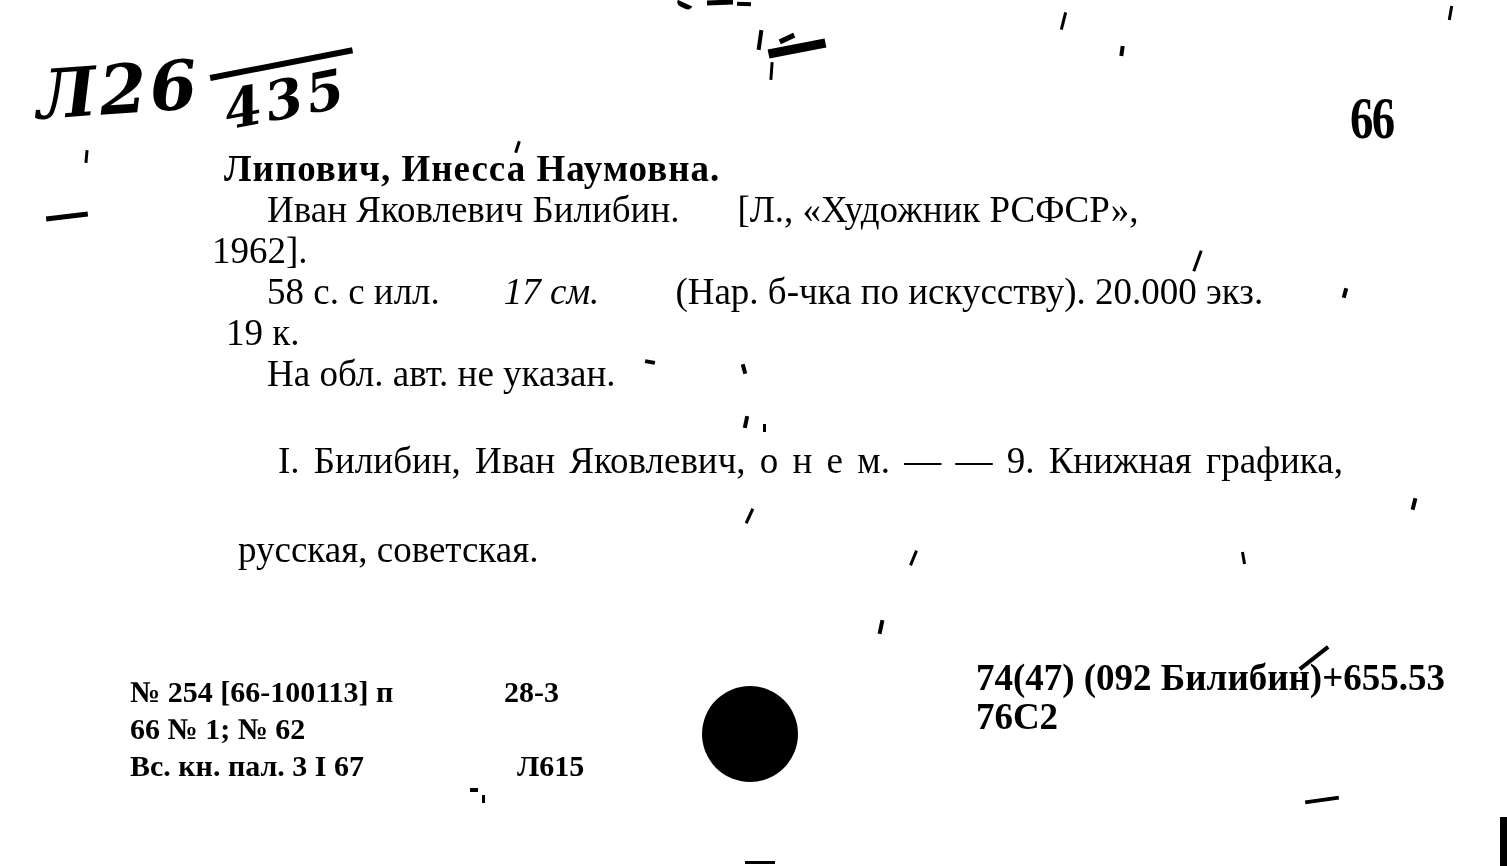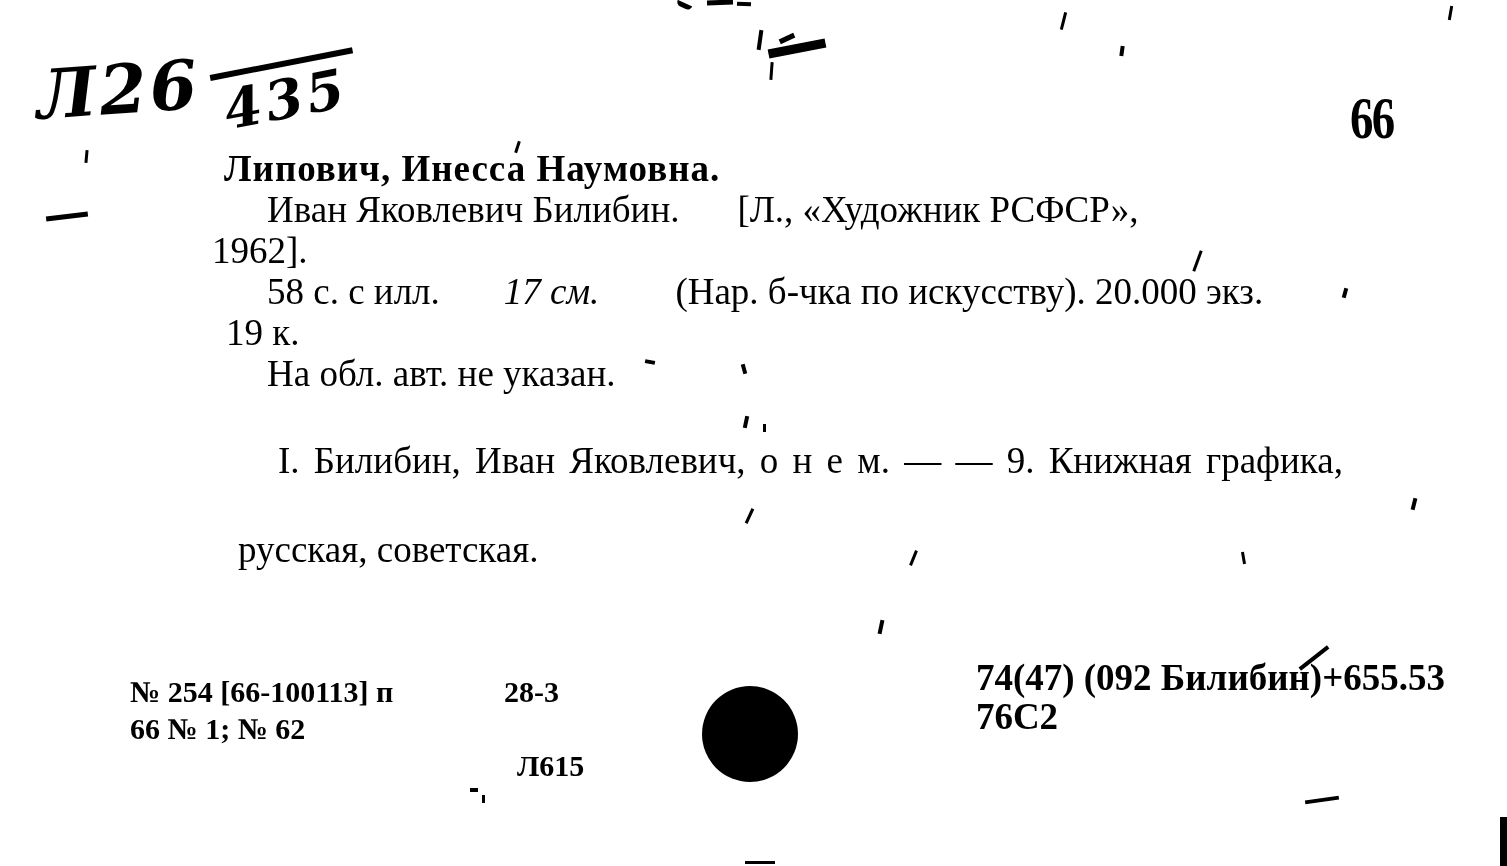--- a/index.html
+++ b/index.html
@@ -83,21 +83,21 @@
 
   <div class="classnum">
     <div>74(47) (092 Билибин)+655.53</div>
     <div class="c2">76С2</div>
   </div>
   <i class="sp" style="left:1296px; top:656px; width:36px; height:4px; transform:rotate(-38deg);"></i>
 
   <div class="footer">
     <div class="row"><span>№ 254 [66-100113] п</span><span class="r1-right">28-3</span></div>
     <div class="row"><span>66 № 1; № 62</span></div>
-    <div class="row"><span class="r3-right">Л615</span></div>
+    <div class="row"><span>Вс. кн. пал. 3 I 67</span><span class="r3-right">Л615</span></div>
   </div>
 
   <div class="hole"></div>
 
   <div>
     <i class="sp" style="left:707px; top:0; width:26px; height:5px; transform:rotate(-2deg);"></i>
     <i class="sp" style="left:737px; top:2px; width:14px; height:4px; transform:rotate(3deg);"></i>
     <i class="sp" style="left:676px; top:3px; width:16px; height:5px; transform:rotate(25deg); border-radius:0 0 8px 8px;"></i>
     <i class="sp" style="left:758px; top:30px; width:4px; height:20px; transform:rotate(8deg);"></i>
     <i class="sp" style="left:768px; top:44px; width:58px; height:9px; transform:rotate(-11deg);"></i>

